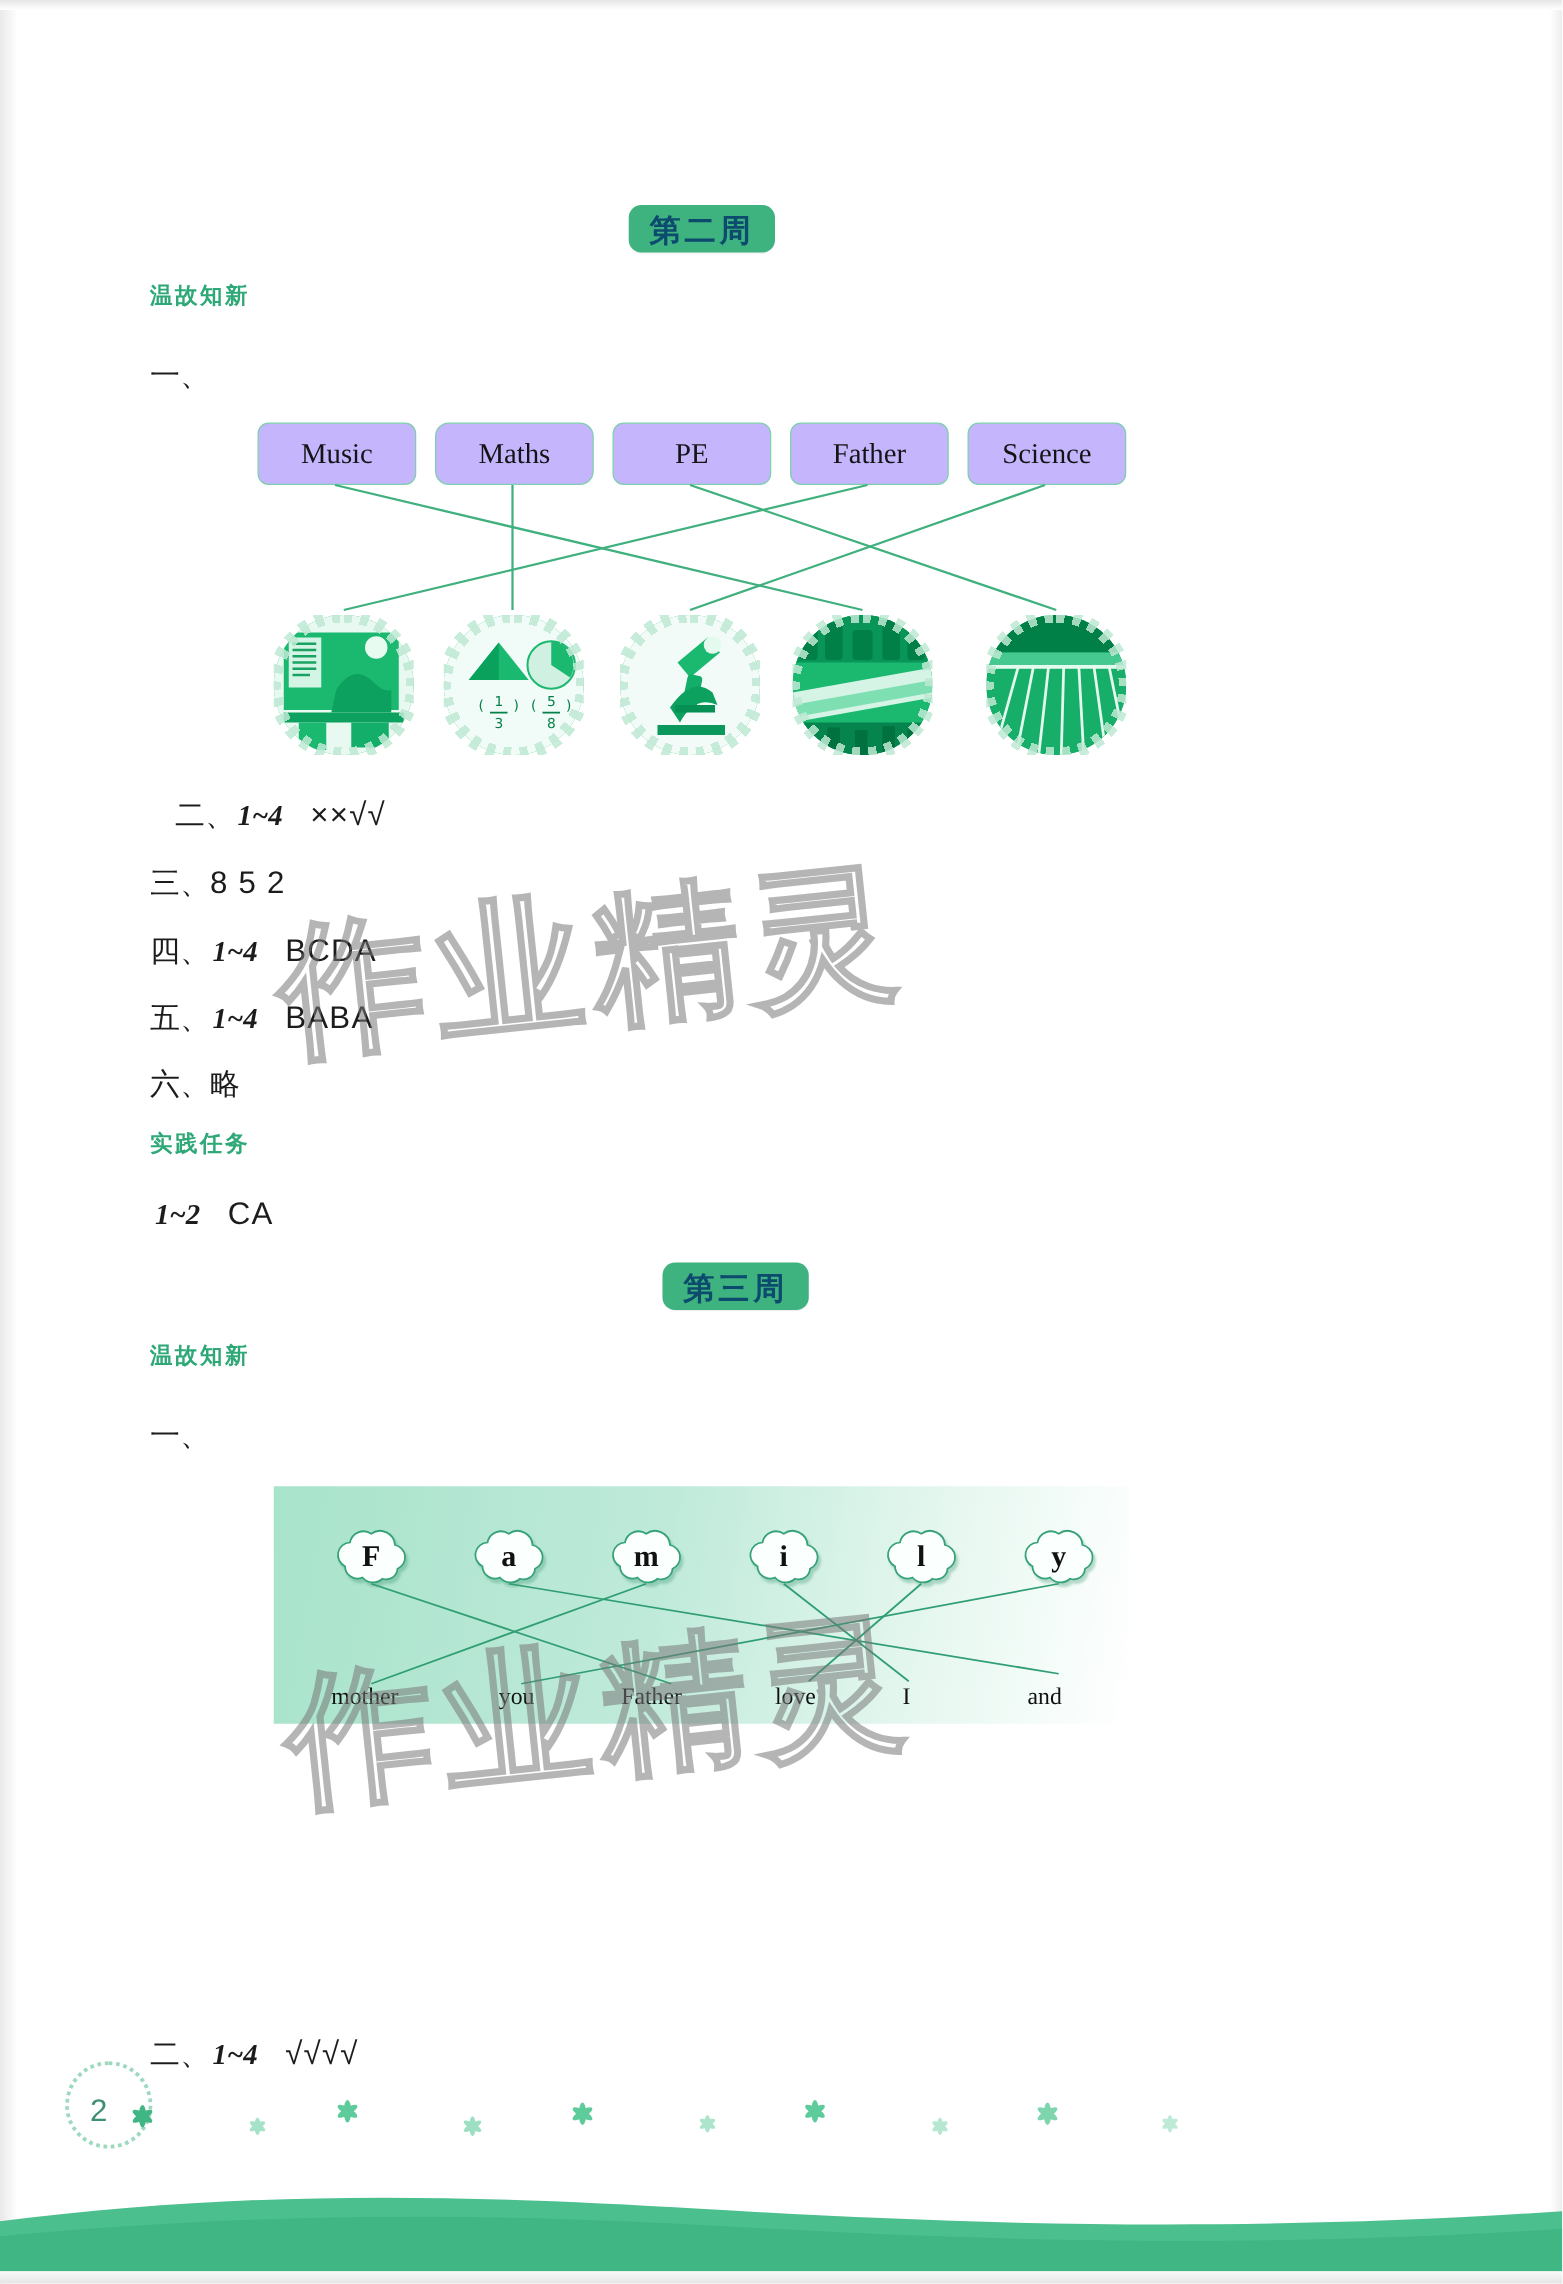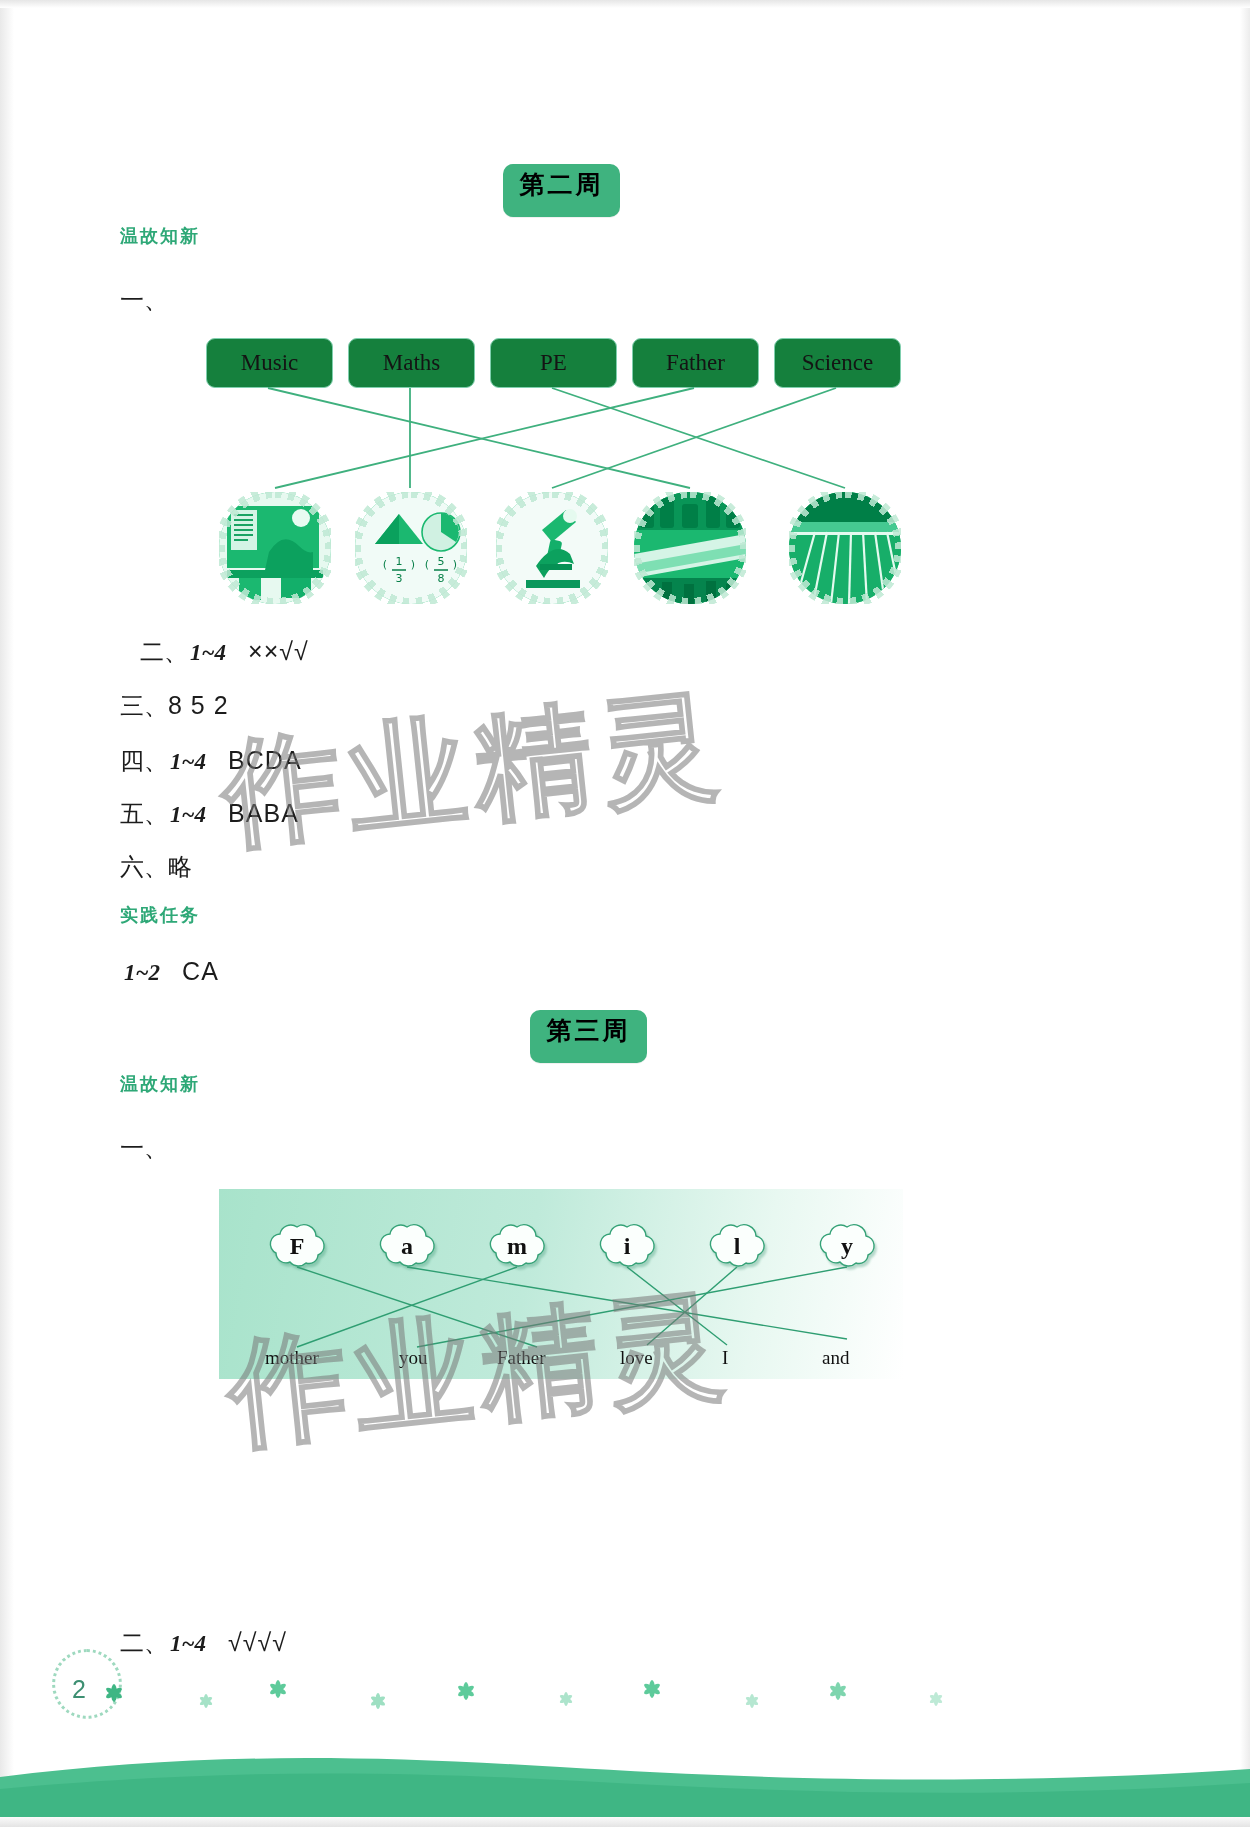--- a/index.html
+++ b/index.html
@@ -43,25 +43,25 @@
   }
   .plane{position:absolute;left:88px;top:28px;width:130px;height:90px;}
   .dots-tail{position:absolute;left:14px;top:104px;width:110px;height:36px;}
   .hdr-dot{position:absolute;left:592px;top:112px;width:24px;height:24px;border-radius:50%;background:#6ccfa2;}
   .hdr-dot2{position:absolute;left:243px;top:122px;width:20px;height:20px;border-radius:50%;background:#7fd6ad;}
 
   
   .week-badge{
     position:absolute;
     background:#3fb37f;border-radius:10px;
-    color:#000000;
+    color:#0c4a6e;
     font-family:"DejaVu Sans","Liberation Sans",sans-serif;
     font-weight:bold;font-size:25px;letter-spacing:3px;
     text-align:center;line-height:42px;
-    width:117px;height:53px;
+    width:117px;height:38px;
     box-shadow:0 1px 0 rgba(0,0,0,.06);
   }
 
   
   .sec-head{
     position:absolute;
     font-family:"DejaVu Sans","Liberation Sans",sans-serif;
     font-weight:bold;font-size:18px;letter-spacing:2px;
     color:#2ea877;white-space:nowrap;
   }
@@ -80,21 +80,21 @@
   }
   .ans-val{
     margin-left:22px;font-size:25px;letter-spacing:1px;
     font-family:"Liberation Sans","DejaVu Sans",sans-serif;
   }
 
   
   .subj-box{
     position:absolute;
     border:1.6px solid #7fcfae;border-radius:9px;
-    background:#15803d;
+    background:#c4b5fd;
     height:48px;
     display:flex;align-items:center;justify-content:center;
     font-family:"Liberation Serif","DejaVu Serif",serif;
     font-size:23px;color:#141414;
   }
   .match-svg{position:absolute;left:0;top:0;}
   .pic{
     position:absolute;width:112px;height:112px;overflow:hidden;
   }
   .pic-clip{
@@ -172,21 +172,21 @@
 
   <div class="week-badge" style="left:503px;top:164px;">第二周</div>
 
   <div class="sec-head" style="left:120px;top:224px;">温故知新</div>
 
   <div class="ans-line" style="left:120px;top:284px;">
     <span class="ans-num">一、</span>
   </div>
 
   <div class="subj-box" style="left:206px;top:338px;width:125px;">Music</div>
-  <div class="subj-box" style="left:348px;top:338px;width:125px;">Maths</div>
+  <div class="subj-box" style="left:348px;top:338px;width:125px;border-radius:11px;">Maths</div>
   <div class="subj-box" style="left:490px;top:338px;width:125px;">PE</div>
   <div class="subj-box" style="left:632px;top:338px;width:125px;">Father</div>
   <div class="subj-box" style="left:774px;top:338px;width:125px;">Science</div>
 
   <svg class="match-svg" width="1250" height="640" viewBox="0 0 1250 640">
     <g stroke="#3fb07e" stroke-width="1.8" fill="none">
 
       <line x1="268" y1="388" x2="690" y2="488"></line>
 
       <line x1="410" y1="388" x2="410" y2="488"></line>

